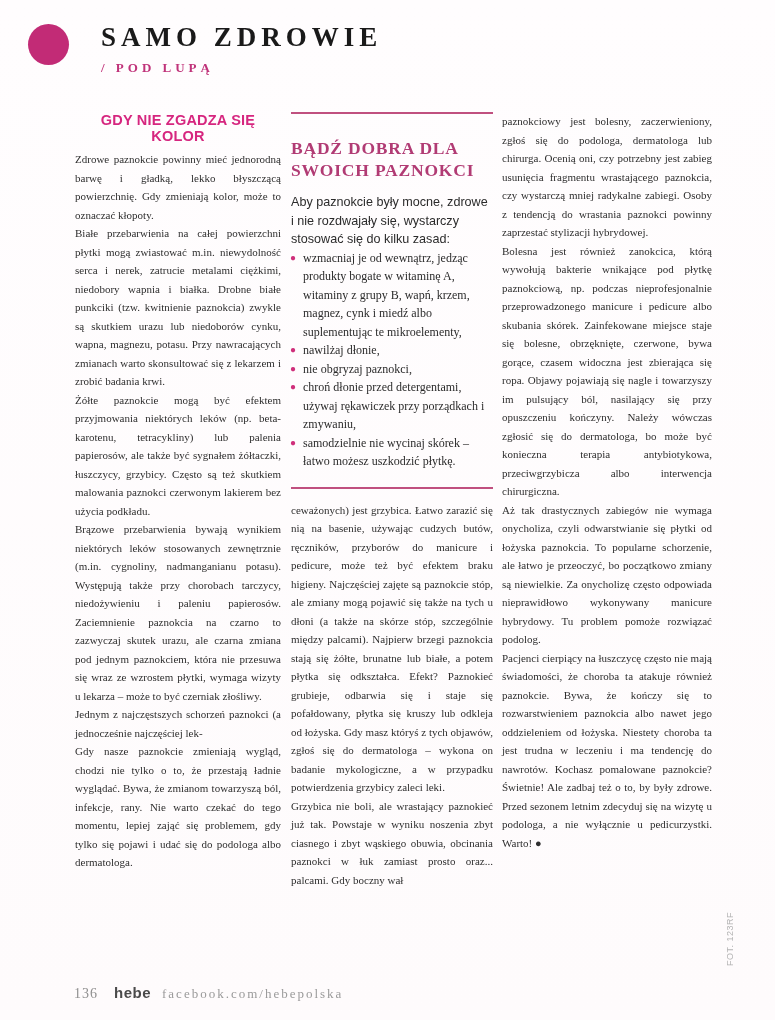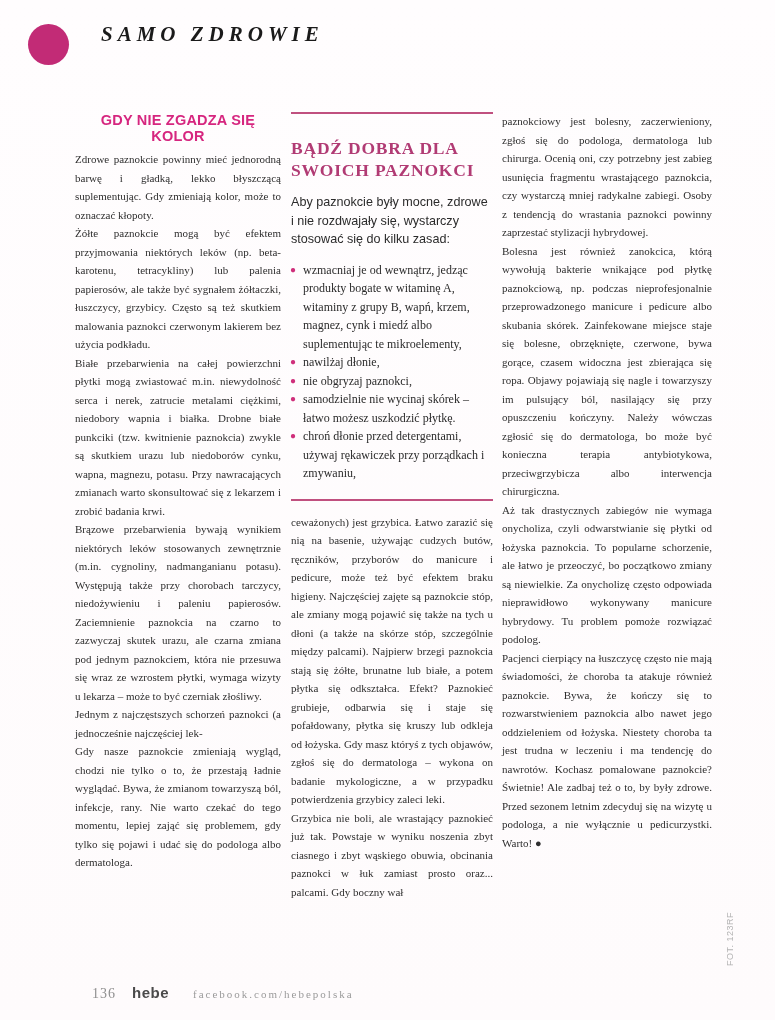--- a/index.html
+++ b/index.html
@@ -17,23 +17,22 @@
 
   
   .masthead { position: absolute; top: 22px; left: 28px; display: flex; }
   .dot {
     width: 41px; height: 41px; border-radius: 50%;
     background: #c22b76; flex: 0 0 auto; margin-top: 2px;
   }
   .masthead-text { margin-left: 32px; }
   .section-title {
     font-family: "Liberation Serif", serif;
-    font-weight: bold; font-size: 21px; letter-spacing: 5px;
+    font-weight: bold; font-size: 27px; letter-spacing: 5px;
     color: #1a1a1a;
-    font-style: italic;
   }
   .subsection-title {
     margin-top: 7px;
     font-family: "Liberation Serif", serif;
     font-weight: bold; font-size: 13px; letter-spacing: 4px;
     color: #c0337a;
   }
 
   
   .columns {
@@ -67,99 +66,100 @@
     text-align: left;
   }
   .tips-title {
     font-family: "Liberation Serif", serif;
     font-weight: bold; font-size: 17.5px; line-height: 22px;
     letter-spacing: 0.8px; color: #b13b74;
     margin: 4px 0 12px 0;
   }
   .tips-intro {
     font-size: 12.6px; line-height: 18.5px; color: #2b2b2b;
-    margin-bottom: 12px; text-align: left !important;
+    text-align: left !important;
     font-family: "Liberation Sans", sans-serif;
   }
   .tips-list { list-style: none; }
   .tips-list li {
     position: relative; padding-left: 12px;
     font-size: 12px; line-height: 18.5px; color: #2b2b2b;
     font-family: Liberation Serif, serif;
     text-align: left;
   }
   .tips-list li::before {
     content: "●"; position: absolute; left: -1px; top: 0;
     color: #cf2f7b; font-size: 10px;
   }
 
   
   .footer {
-    position: absolute; left: 92px; bottom: 18px;
+    position: absolute; left: 74px; bottom: 18px;
     display: flex; align-items: baseline;
     color: #8f8f8f;
   }
   .page-number {
     font-family: "Liberation Serif", serif;
     font-size: 14px; letter-spacing: 1px; color: #8f8f8f;
   }
   .logo {
     font-family: "Liberation Sans", sans-serif;
     font-weight: bold; font-size: 15px; color: #4a4a4a;
     margin-left: 16px; letter-spacing: 0.5px;
   }
   .facebook-url {
     font-family: "Liberation Serif", serif;
-    font-size: 11px; letter-spacing: 2px; color: #9a9a9a;
-    margin-left: 24px;
+    font-size: 13px; letter-spacing: 2px; color: #9a9a9a;
+    margin-left: 11px;
   }
 
   
   .photo-credit {
     position: absolute; right: 40px; bottom: 108px;
     transform: rotate(-90deg); transform-origin: right bottom;
     font-family: "Liberation Sans", sans-serif;
     font-size: 9px; letter-spacing: 0.5px; color: #b3b3b3;
     white-space: nowrap;
   }
 </style>
 </head>
 <body>
 
 <div class="page">
 
   <div class="masthead">
     <div class="dot"></div>
     <div class="masthead-text">
       <div class="section-title">SAMO ZDROWIE</div>
+      <div class="subsection-title">/ POD LUPĄ</div>
     </div>
   </div>
 
   <div class="columns">
 
     <div class="col col-1">
       <div class="col-heading">GDY NIE ZGADZA SIĘ KOLOR</div>
-      <p>Zdrowe paznokcie powinny mieć jednorodną barwę i gładką, lekko błyszczącą suplementując. Gdy zmieniają kolor, może to oznaczać kłopoty.</p>
+      <p>Zdrowe paznokcie powinny mieć jednorodną barwę i gładką, lekko błyszczącą powierzchnię. Gdy zmieniają kolor, może to oznaczać kłopoty.</p>
+      <p>Białe przebarwienia na całej powierzchni płytki mogą zwiastować m.in. niewydolność serca i nerek, zatrucie metalami ciężkimi, niedobory wapnia i białka. Drobne białe punkciki (tzw. kwitnienie paznokcia) zwykle są skutkiem urazu lub niedoborów cynku, wapna, magnezu, potasu. Przy nawracających zmianach warto skonsultować się z lekarzem i zrobić badania krwi.</p>
       <p>Żółte paznokcie mogą być efektem przyjmowania niektórych leków (np. beta-karotenu, tetracykliny) lub palenia papierosów, ale także być sygnałem żółtaczki, łuszczycy, grzybicy. Często są też skutkiem malowania paznokci czerwonym lakierem bez użycia podkładu.</p>
-      <p>Białe przebarwienia na całej powierzchni płytki mogą zwiastować m.in. niewydolność serca i nerek, zatrucie metalami ciężkimi, niedobory wapnia i białka. Drobne białe punkciki (tzw. kwitnienie paznokcia) zwykle są skutkiem urazu lub niedoborów cynku, wapna, magnezu, potasu. Przy nawracających zmianach warto skonsultować się z lekarzem i zrobić badania krwi.</p>
       <p>Brązowe przebarwienia bywają wynikiem niektórych leków stosowanych zewnętrznie (m.in. cygnoliny, nadmanganianu potasu). Występują także przy chorobach tarczycy, niedożywieniu i paleniu papierosów. Zaciemnienie paznokcia na czarno to zazwyczaj skutek urazu, ale czarna zmiana pod jednym paznokciem, która nie przesuwa się wraz ze wzrostem płytki, wymaga wizyty u lekarza – może to być czerniak złośliwy.</p>
       <p>Jednym z najczęstszych schorzeń paznokci (a jednocześnie najczęściej lek-</p>
       <p>Gdy nasze paznokcie zmieniają wygląd, chodzi nie tylko o to, że przestają ładnie wyglądać. Bywa, że zmianom towarzyszą ból, infekcje, rany. Nie warto czekać do tego momentu, lepiej zająć się problemem, gdy tylko się pojawi i udać się do podologa albo dermatologa.</p>
     </div>
 
     <div class="col col-2">
       <div class="tips-box">
         <div class="tips-title">BĄDŹ DOBRA DLA SWOICH PAZNOKCI</div>
         <div class="tips-intro">Aby paznokcie były mocne, zdrowe i nie rozdwajały się, wystarczy stosować się do kilku zasad:</div>
         <ul class="tips-list">
           <li>wzmacniaj je od wewnątrz, jedząc produkty bogate w witaminę A, witaminy z grupy B, wapń, krzem, magnez, cynk i miedź albo suplementując te mikroelementy,</li>
           <li>nawilżaj dłonie,</li>
           <li>nie obgryzaj paznokci,</li>
+          <li>chroń dłonie przed detergentami, używaj rękawiczek przy porządkach i zmywaniu,</li>
           <li>samodzielnie nie wycinaj skórek – łatwo możesz uszkodzić płytkę.</li>
-          <li>chroń dłonie przed detergentami, używaj rękawiczek przy porządkach i zmywaniu,</li>
         </ul>
       </div>
       <p>ceważonych) jest grzybica. Łatwo zarazić się nią na basenie, używając cudzych butów, ręczników, przyborów do manicure i pedicure, może też być efektem braku higieny. Najczęściej zajęte są paznokcie stóp, ale zmiany mogą pojawić się także na tych u dłoni (a także na skórze stóp, szczególnie między palcami). Najpierw brzegi paznokcia stają się żółte, brunatne lub białe, a potem płytka się odkształca. Efekt? Paznokieć grubieje, odbarwia się i staje się pofałdowany, płytka się kruszy lub odkleja od łożyska. Gdy masz któryś z tych objawów, zgłoś się do dermatologa – wykona on badanie mykologiczne, a w przypadku potwierdzenia grzybicy zaleci leki.</p>
       <p>Grzybica nie boli, ale wrastający paznokieć już tak. Powstaje w wyniku noszenia zbyt ciasnego i zbyt wąskiego obuwia, obcinania paznokci w łuk zamiast prosto oraz... palcami. Gdy boczny wał</p>
     </div>
 
     <div class="col col-3">
       <p>paznokciowy jest bolesny, zaczerwieniony, zgłoś się do podologa, dermatologa lub chirurga. Ocenią oni, czy potrzebny jest zabieg usunięcia fragmentu wrastającego paznokcia, czy wystarczą mniej radykalne zabiegi. Osoby z tendencją do wrastania paznokci powinny zaprzestać stylizacji hybrydowej.</p>
       <p>Bolesna jest również zanokcica, którą wywołują bakterie wnikające pod płytkę paznokciową, np. podczas nieprofesjonalnie przeprowadzonego manicure i pedicure albo skubania skórek. Zainfekowane miejsce staje się bolesne, obrzęknięte, czerwone, bywa gorące, czasem widoczna jest zbierająca się ropa. Objawy pojawiają się nagle i towarzyszy im pulsujący ból, nasilający się przy opuszczeniu kończyny. Należy wówczas zgłosić się do dermatologa, bo może być konieczna terapia antybiotykowa, przeciwgrzybicza albo interwencja chirurgiczna.</p>
       <p>Aż tak drastycznych zabiegów nie wymaga onycholiza, czyli odwarstwianie się płytki od łożyska paznokcia. To popularne schorzenie, ale łatwo je przeoczyć, bo początkowo zmiany są niewielkie. Za onycholizę często odpowiada nieprawidłowo wykonywany manicure hybrydowy. Tu problem pomoże rozwiązać podolog.</p>

